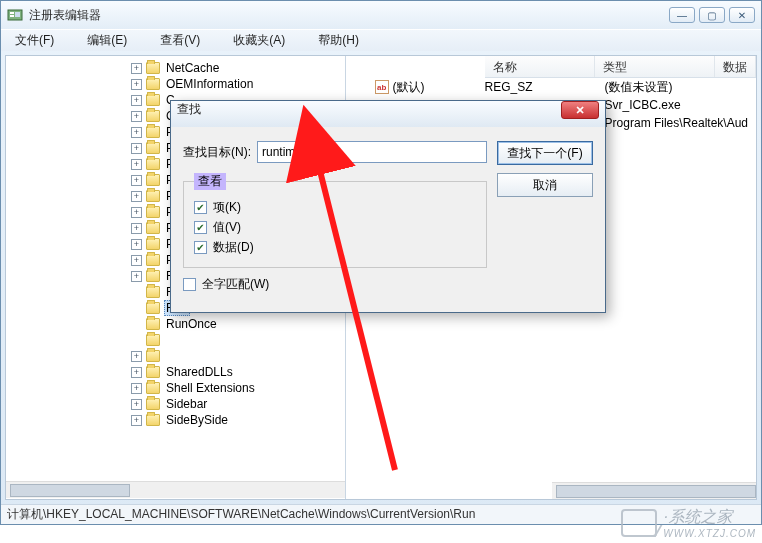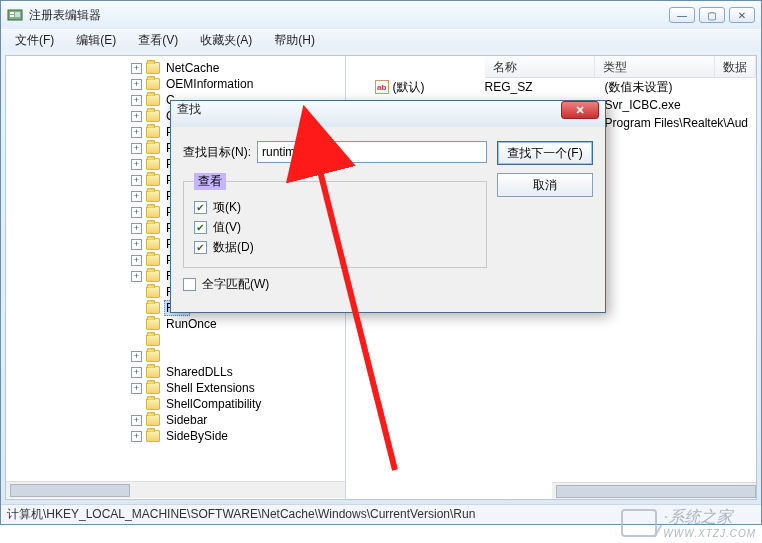--- a/index.html
+++ b/index.html
@@ -5,21 +5,21 @@
 * { margin: 0; padding: 0; box-sizing: border-box; font-family: "Microsoft YaHei", "SimSun", Tahoma, sans-serif; font-size: 12px; }
 body { background: #fff; width: 762px; height: 543px; overflow: hidden; position: relative; }
 
 
 .window { width: 762px; height: 525px; border: 1px solid #6b8eae; background: linear-gradient(#eaf3fb, #dce9f5); display: flex; flex-direction: column; }
 .titlebar { height: 28px; display: flex; align-items: center; padding: 0 6px; background: linear-gradient(#f7fbff, #e3edf7); }
 .titlebar .app-icon { width: 16px; height: 16px; margin-right: 6px; }
 .titlebar .title { flex: 1; color: #2b2b2b; }
 .win-buttons { display: flex; gap: 4px; }
 .win-btn { width: 26px; height: 16px; border: 1px solid #8aa8c6; border-radius: 3px; background: linear-gradient(#fff,#e2ecf6); display:flex; align-items:center; justify-content:center; font-size:10px; color:#3a5a7a;}
-.menubar { height: 22px; display: flex; align-items: center; gap: 6px; padding: 0 6px; background: linear-gradient(#f2f7fc,#e6eef7); border-top:1px solid #fff;}
+.menubar { height: 22px; display: flex; align-items: center; gap: 17px; padding: 0 6px; background: linear-gradient(#f2f7fc,#e6eef7); border-top:1px solid #fff;}
 .menuitem { padding: 2px 8px; color: #1f1f1f; }
 
 .client { flex: 1; display: flex; background: #fff; margin: 4px; border:1px solid #b8c8d8; position:relative;}
 .left-pane { width: 340px; border-right: 1px solid #c9d6e3; overflow: hidden; position:relative; background:#fff;}
 .tree { overflow:hidden; height:calc(100% - 18px); padding-top:4px;}
 .tree-row { height: 16px; display: flex; align-items: center; white-space: nowrap; }
 .tree-toggle { width: 11px; height: 11px; border: 1px solid #8a9bab; display:inline-flex; align-items:center; justify-content:center; font-size:9px; line-height:1; color:#4a5a6a; margin-right:4px; background:#fff;}
 .tree-toggle.blank { border:none; background:none;}
 .folder-icon { width:14px; height:12px; background: linear-gradient(#fff2b8,#f3d46a); border:1px solid #d2b648; border-radius:1px; margin-right:4px; position:relative;}
 .folder-icon::before{content:"";position:absolute;top:-3px;left:0;width:6px;height:3px;background:#f3d46a;border:1px solid #d2b648;border-bottom:none;border-radius:1px 1px 0 0;}
@@ -197,25 +197,20 @@
             <span class="tree-toggle">+</span>
             <span class="folder-icon"></span>
             <span class="tree-label">SharedDLLs</span>
           </div>
           <div class="tree-row" style="padding-left: 125px;">
             <span class="tree-toggle">+</span>
             <span class="folder-icon"></span>
             <span class="tree-label">Shell Extensions</span>
           </div>
           <div class="tree-row" style="padding-left: 125px;">
-            <span class="tree-toggle blank"></span>
-            <span class="folder-icon"></span>
-            <span class="tree-label">ShellCompatibility</span>
-          </div>
-          <div class="tree-row" style="padding-left: 125px;">
             <span class="tree-toggle">+</span>
             <span class="folder-icon"></span>
             <span class="tree-label">Sidebar</span>
           </div>
           <div class="tree-row" style="padding-left: 125px;">
             <span class="tree-toggle">+</span>
             <span class="folder-icon"></span>
             <span class="tree-label">SideBySide</span>
           </div>
         </div>

